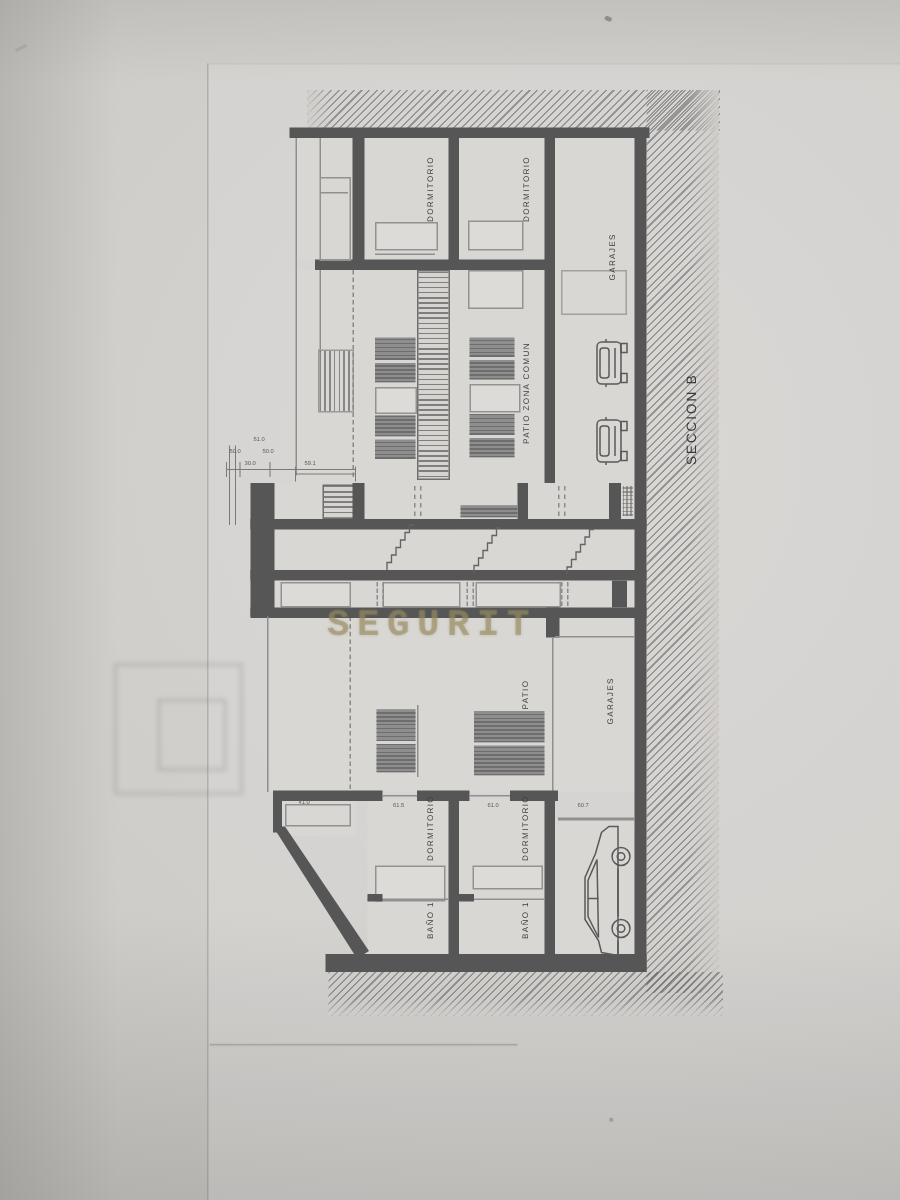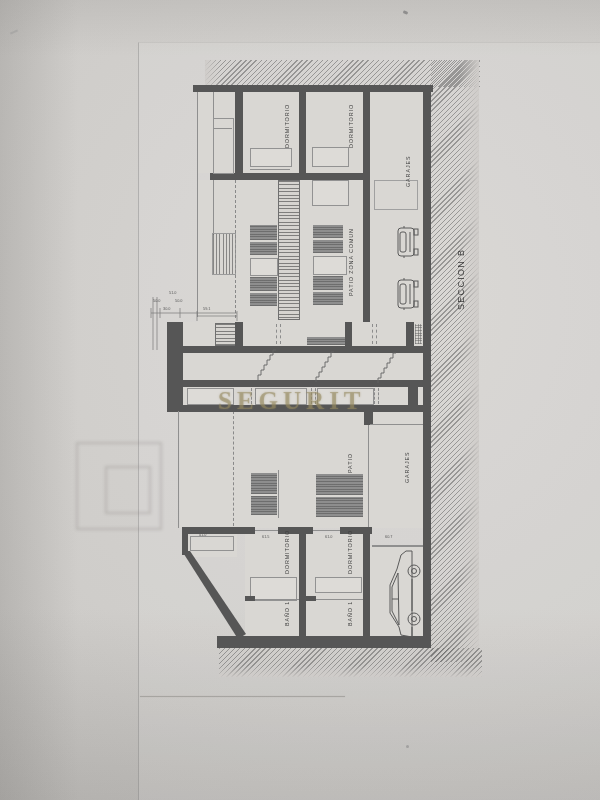--- a/index.html
+++ b/index.html
@@ -225,21 +225,21 @@
   <div class="tiny" style="left:169px;top:291px;">51.0</div>
   <div class="tiny" style="left:153px;top:299px;">50.0</div>
   <div class="tiny" style="left:175px;top:299px;">50.0</div>
   <div class="tiny" style="left:163px;top:307px;">30.0</div>
   <div class="tiny" style="left:203px;top:307px;">59.1</div>
   <div class="tiny" style="left:199px;top:533px;">41.0</div>
   <div class="tiny" style="left:262px;top:535px;">61.5</div>
   <div class="tiny" style="left:325px;top:535px;">61.0</div>
   <div class="tiny" style="left:385px;top:535px;">60.7</div>
 
-  <div class="watermark" style="left:218px;top:387px;">SEGURIT</div>
+  <div class="watermark" style="left:218px;top:402px;font-family:Liberation Mono, monospace;">SEGURIT</div>
 
   <div class="ghost" style="left:76px;top:442px;width:82px;height:84px;"></div>
   <div class="ghost" style="left:105px;top:466px;width:42px;height:44px;"></div>
   <div class="abs" style="left:140px;top:696px;width:205px;height:1px;background:rgba(125,122,118,0.45);box-shadow:0 0 1px rgba(125,122,118,0.4);"></div>
   <div class="abs" style="left:403px;top:11px;width:5px;height:3px;background:#777;border-radius:2px;opacity:.7;transform:rotate(20deg);"></div>
   <div class="abs" style="left:10px;top:31px;width:8px;height:2px;background:#999;opacity:.5;transform:rotate(-25deg);"></div>
   <div class="abs" style="left:406px;top:745px;width:3px;height:3px;background:#8a8a8a;border-radius:50%;opacity:.6;"></div>
 
 </div>
 

